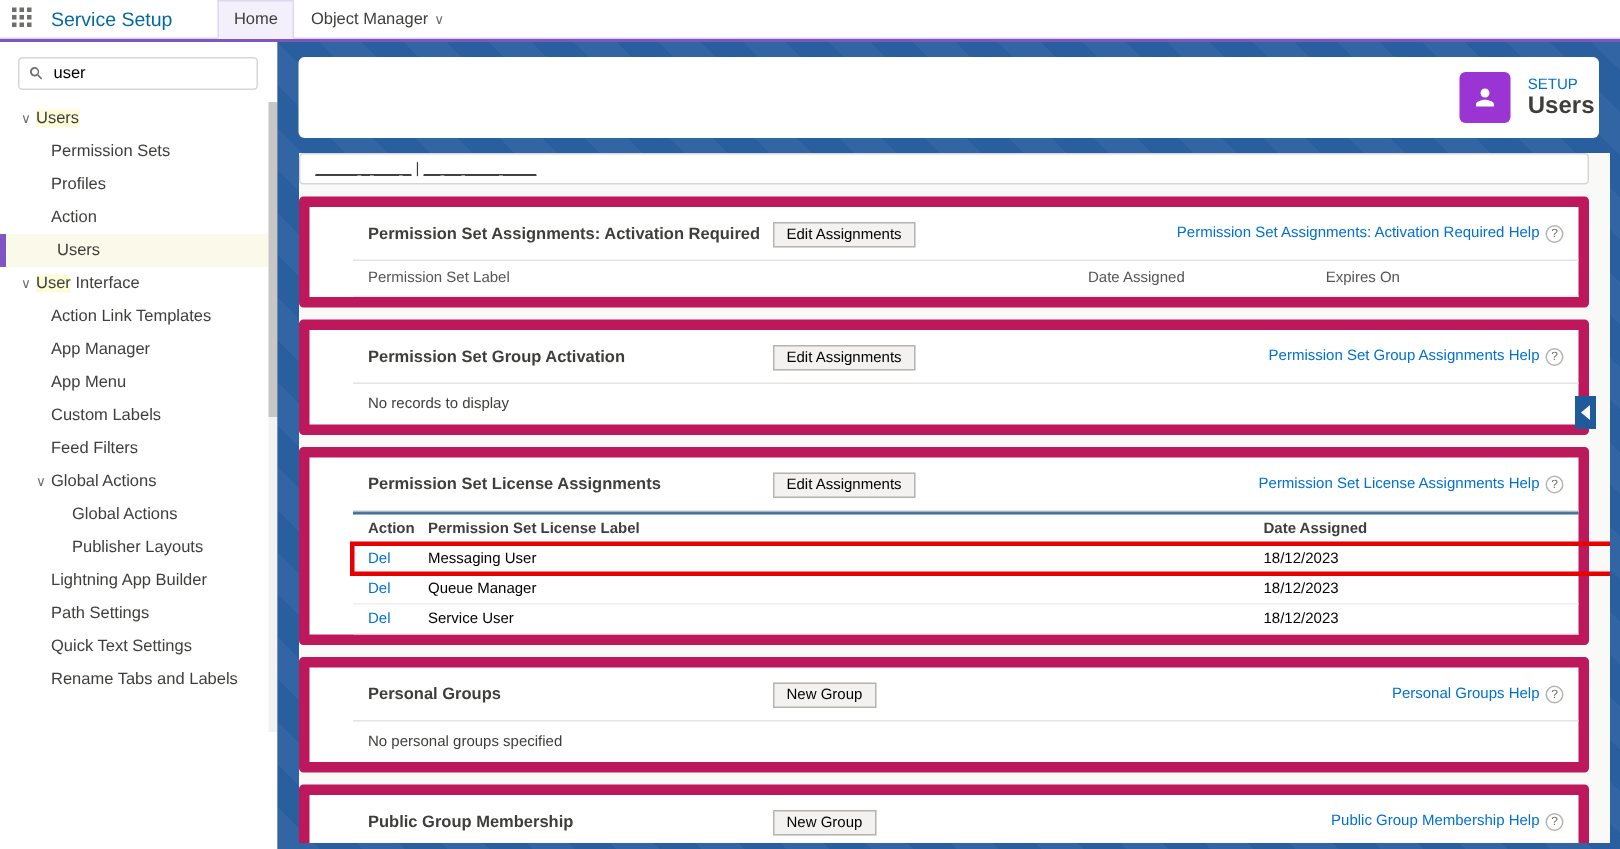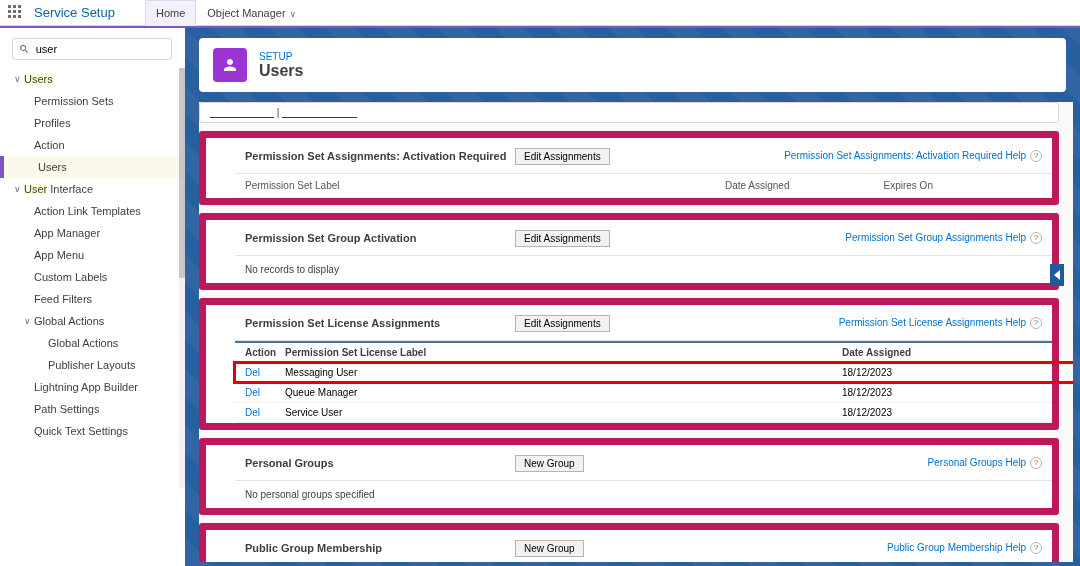--- a/index.html
+++ b/index.html
@@ -29,21 +29,21 @@
 .tree-item { display: flex; align-items: center; font-size: 11px; color: #3e3e3c; padding: 5px 0 5px 14px; cursor: pointer; }
 .tree-item .caret { width: 8px; font-size: 9px; color: #706e6b; margin-right: 2px; }
 .tree-item.indent1 { padding-left: 34px; }
 .tree-item.indent2 { padding-left: 48px; }
 .tree-item.active { background: #faf9ea; border-left: 4px solid #7f55c4; }
 .hl { background: #fdfcd9; }
 
 
 .main { flex: 1; background: #1a4f8f; position: relative; overflow: hidden; }
 .pattern { position:absolute; inset:0; background: repeating-linear-gradient(45deg, rgba(255,255,255,0.04) 0 20px, transparent 20px 40px), #2a5f9f; }
-.header-card { position: relative; margin: 10px 14px 0 14px; background: #fff; border-radius: 4px; padding: 10px 14px; display: flex; align-items: center; }
+.header-card { position: relative; margin: 10px 14px 0 14px; background: #fff; border-radius: 4px; padding: 10px 3px; display: flex; align-items: center; justify-content: flex-end; }
 .header-icon { width: 34px; height: 34px; background: #9a35d4; border-radius: 4px; display: flex; align-items: center; justify-content: center; margin-right: 12px; }
 .header-icon svg { width: 18px; height: 18px; fill: #fff; }
 .header-text .eyebrow { font-size: 10px; color: #0070d2; }
 .header-text h1 { font-size: 16px; font-weight: 700; color: #3e3e3c; }
 
 .content-outer { position: relative; margin: 10px 7px 0 14px; height: 460px; background: #f9f9f7; overflow-y: auto; padding-right: 14px; }
 .content-outer::-webkit-scrollbar { width: 14px; }
 .content-outer::-webkit-scrollbar-track { background: #f3f2f2; }
 .content-outer::-webkit-scrollbar-thumb { background: #c9c7c5; }
 
@@ -154,20 +154,23 @@
       </div>
     <div class="tree-item indent1">
         <span>Lightning App Builder</span>
       </div>
     <div class="tree-item indent1">
         <span>Path Settings</span>
       </div>
     <div class="tree-item indent1">
         <span>Quick Text Settings</span>
       </div>
+    <div class="tree-item indent1">
+        <span>Rename Tabs and Labels</span>
+      </div>
 
     <div class="sidebar-scroll"></div>
   </div>
 
   <div class="main">
     <div class="pattern"></div>
 
     <div class="header-card">
       <div class="header-icon">
         <svg viewBox="0 0 24 24">

